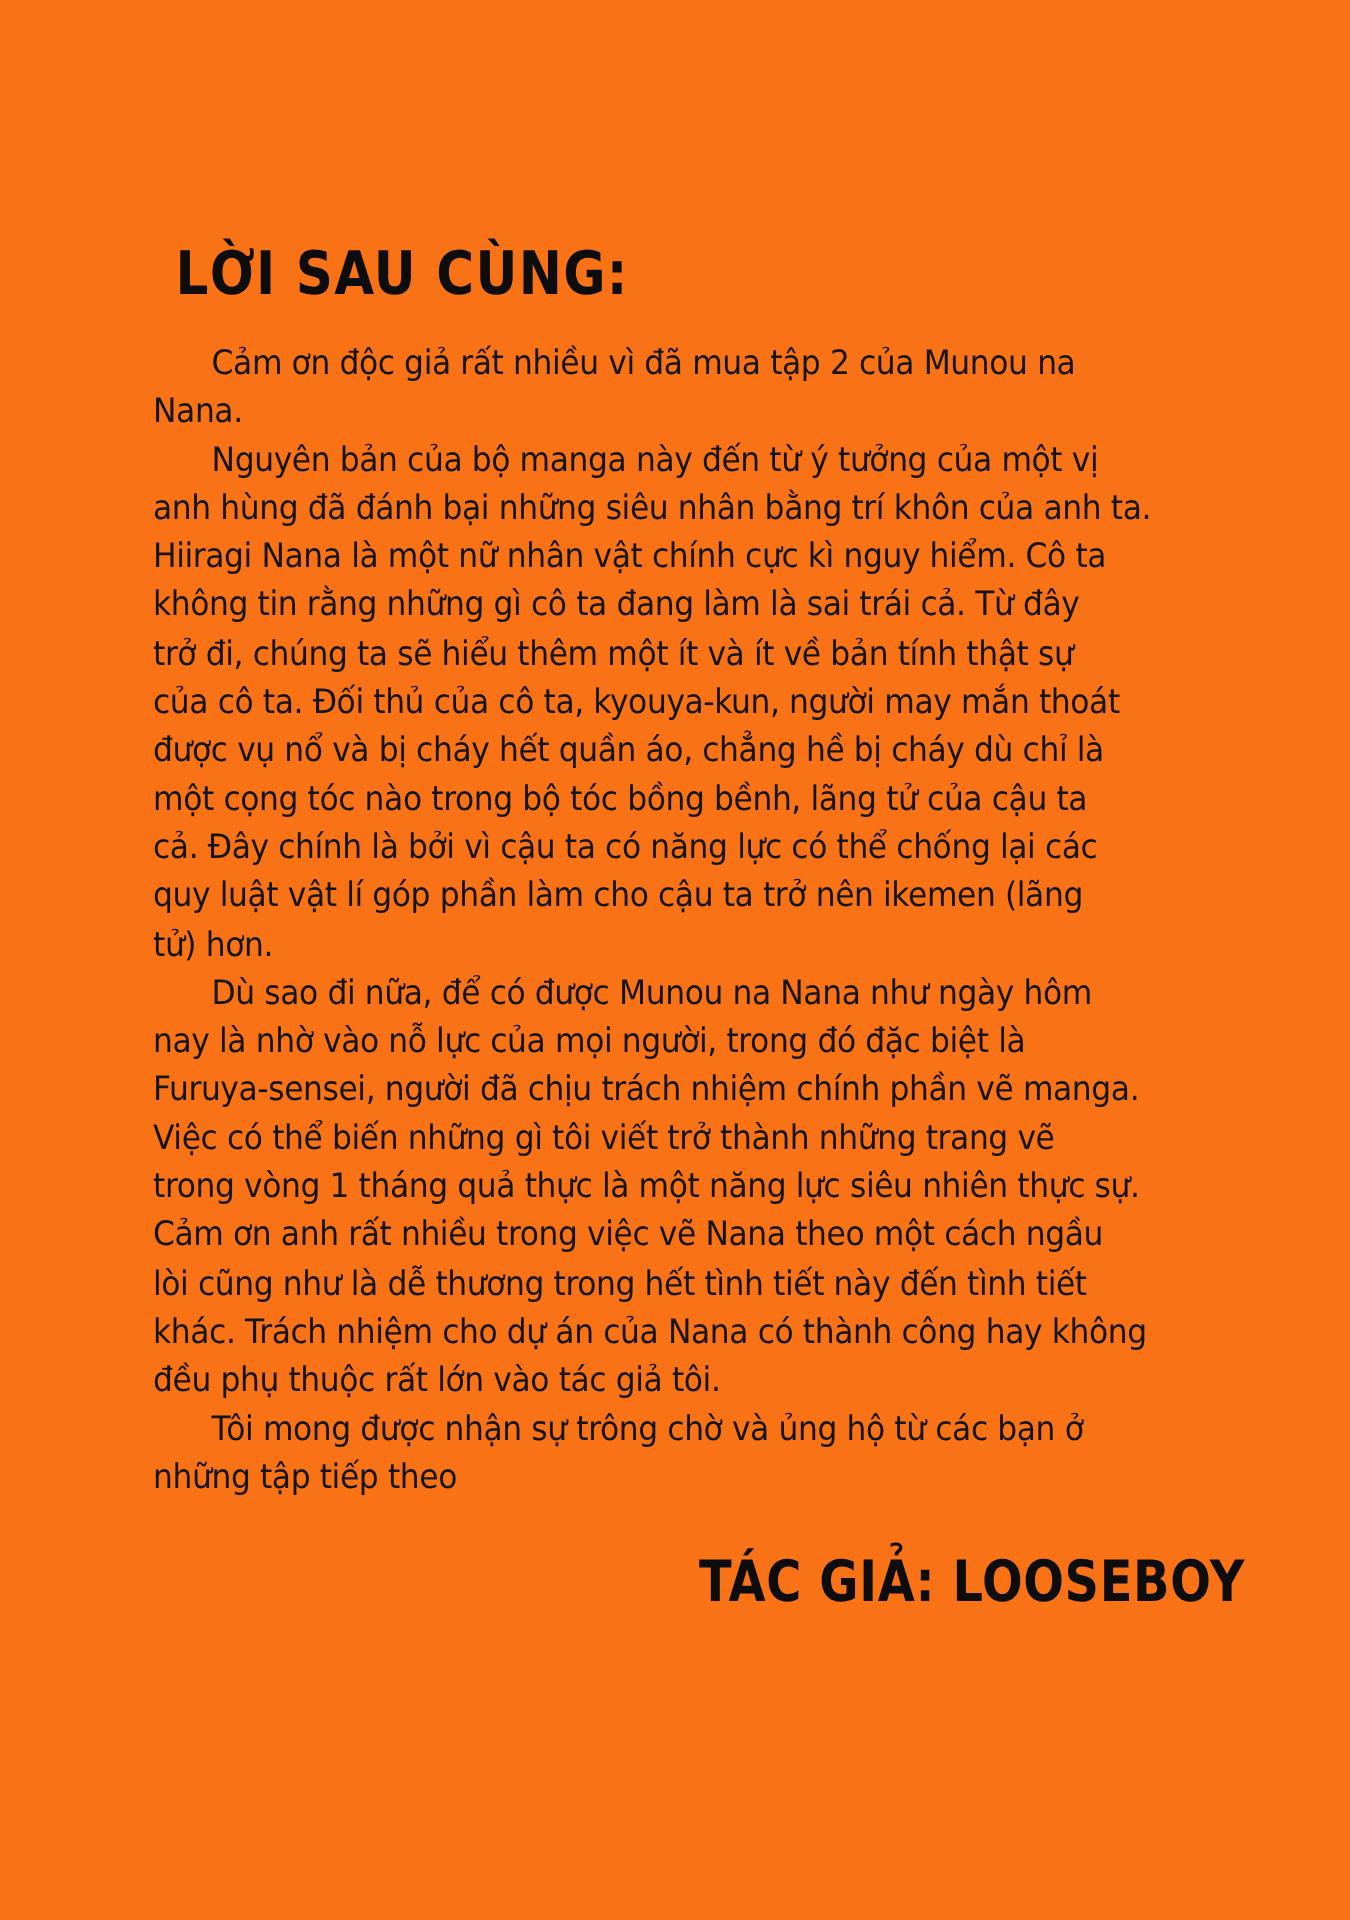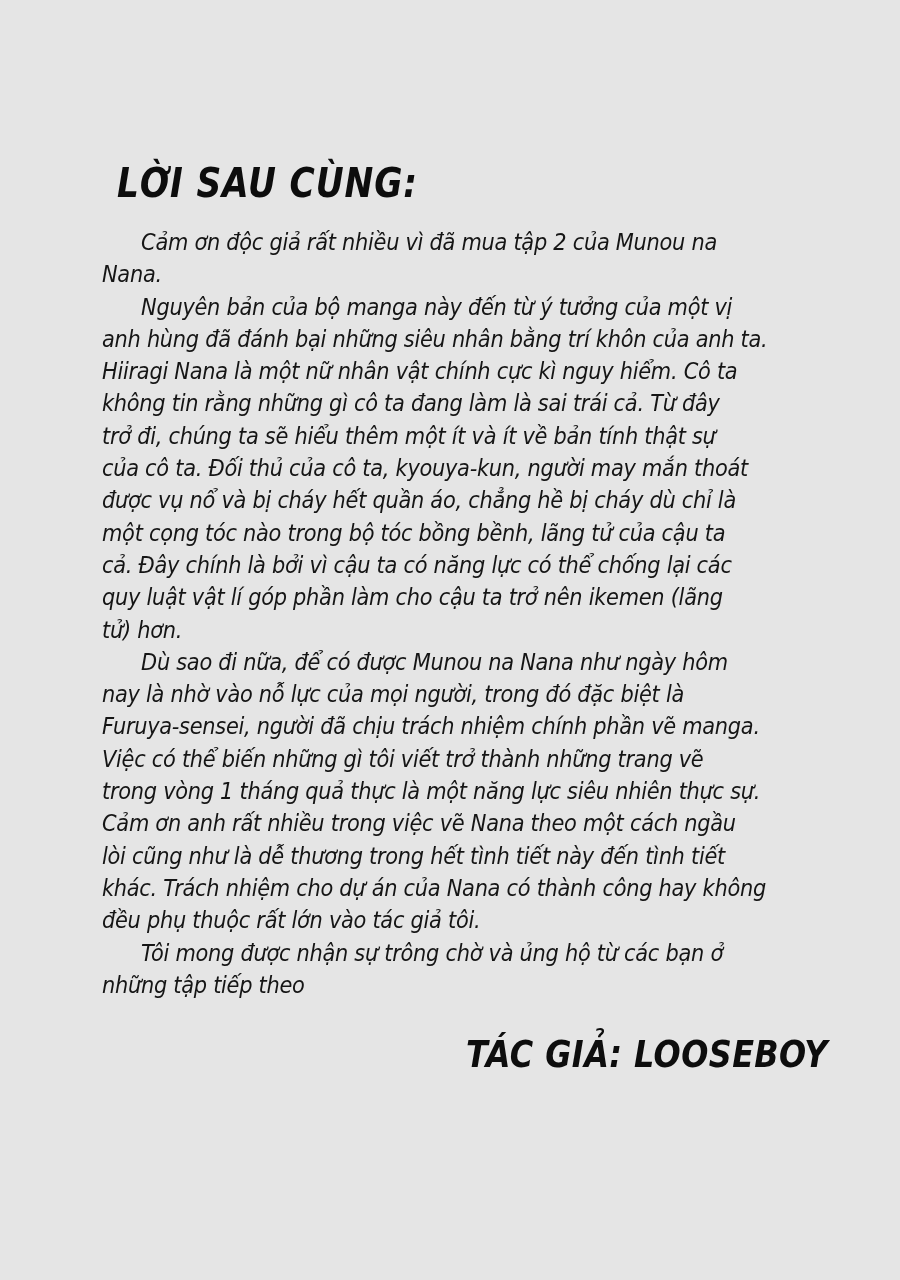--- a/index.html
+++ b/index.html
@@ -11,22 +11,21 @@
       width: 900px;
       height: 1280px;
       position: relative;
       overflow: hidden;
       color: #111111;
     }
     .page {
       position: absolute;
       left: 0; top: 0;
       width: 900px; height: 1280px;
-      background: #e5e5e5;
-      font-style: italic;
+      background: #f97316;
     }
     .title {
       position: absolute;
       left: 117px;
       top: 160px;
       font-family: "DejaVu Sans", sans-serif;
       font-weight: bold;
       font-size: 40px;
       letter-spacing: 1px;
       transform: scaleX(0.86);

